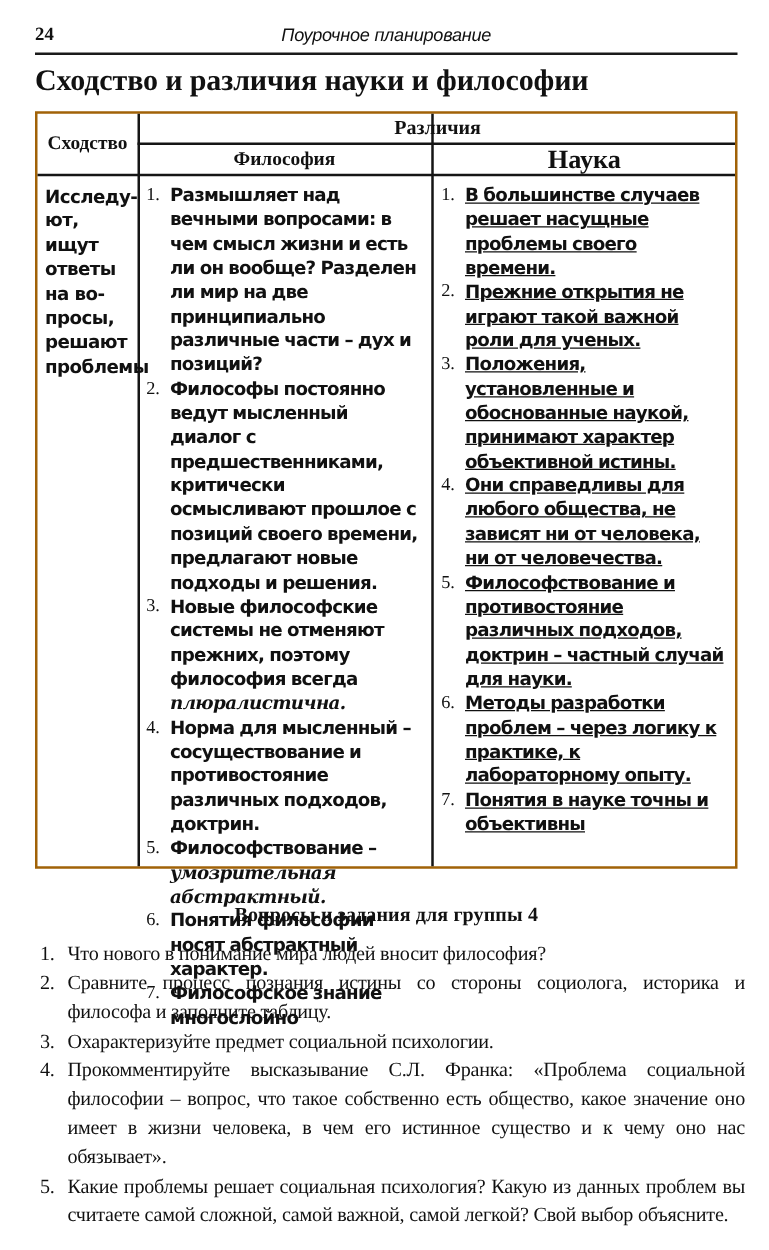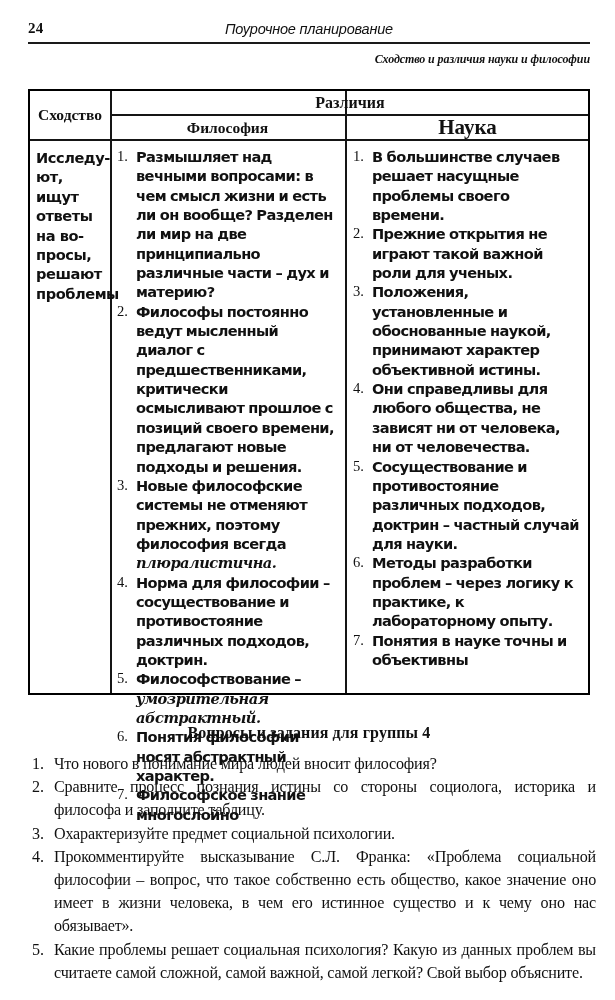--- a/index.html
+++ b/index.html
@@ -59,35 +59,34 @@
     height: 2px;
     background: #1a1a1a;
   }
 
   
   .sec-title {
     position: absolute;
     left: 28px;
     top: 52px;
     width: 562px;
-    text-align: right;
-    font-size: 12px;
-    font-weight: bold;
-    font-style: italic;
+    text-align: left;
+    font-size: 24px;
+    font-weight: bold;
     letter-spacing: -0.1px;
   }
 
   
   .tbl {
     position: absolute;
     left: 28px;
     top: 89px;
     width: 562px;
     height: 606px;
-    border: 2px solid #000000;
+    border: 2px solid #a16207;
     box-sizing: border-box;
   }
   
   .vline {
     position: absolute;
     top: 0;
     bottom: 0;
     width: 2px;
     background: #151515;
   }
@@ -182,20 +181,21 @@
     padding: 6px 5px 0 5px;
     box-sizing: border-box;
   }
   .cell-sci-body {
     position: absolute;
     left: 317px;
     right: 0;
     top: 50px;
     padding: 6px 5px 0 6px;
     box-sizing: border-box;
+    text-decoration: underline;
   }
 
   ol.numlist {
     margin: 0;
     padding: 0;
     list-style: none;
     counter-reset: nl;
   }
   ol.numlist > li {
     counter-increment: nl;
@@ -299,37 +299,37 @@
       <span>ют, ищут</span>
       <span>ответы</span>
       <span>на во-</span>
       <span>просы,</span>
       <span>решают</span>
       <span>проблемы</span>
     </div>
 
     <div class="cell-phil-body">
       <ol class="numlist">
-        <li>Размышляет над вечными вопросами: в чем смысл жизни и есть ли он вообще? Разделен ли мир на две принципиально различные части – дух и материю?</li>
+        <li>Размышляет над вечными вопросами: в чем смысл жизни и есть ли он вообще? Разделен ли мир на две принципиально различные части – дух и позиций?</li>
         <li>Философы постоянно ведут мысленный диалог с предшественниками, критически осмысливают прошлое с позиций своего времени, предлагают новые подходы и решения.</li>
         <li>Новые философские системы не отменяют прежних, поэтому философия всегда <i>плюралистична.</i></li>
-        <li>Норма для философии – сосуществование и противостояние различных подходов, доктрин.</li>
+        <li>Норма для мысленный – сосуществование и противостояние различных подходов, доктрин.</li>
         <li>Философствование – <i>умозрительная абстрактный.</i></li>
         <li>Понятия философии носят абстрактный характер.</li>
         <li>Философское знание многослойно</li>
       </ol>
     </div>
 
     <div class="cell-sci-body">
       <ol class="numlist">
         <li>В большинстве случаев решает насущные проблемы своего времени.</li>
         <li>Прежние открытия не играют такой важной роли для ученых.</li>
         <li>Положения, установленные и обоснованные наукой, принимают характер объективной истины.</li>
         <li>Они справедливы для любого общества, не зависят ни от человека, ни от человечества.</li>
-        <li>Сосуществование и противостояние различных подходов, доктрин – частный случай для науки.</li>
+        <li>Философствование и противостояние различных подходов, доктрин – частный случай для науки.</li>
         <li>Методы разработки проблем – через логику к практике, к лабораторному опыту.</li>
         <li>Понятия в науке точны и объективны</li>
       </ol>
     </div>
   </div>
 
   <div class="q-title">Вопросы и задания для группы 4</div>
   <ol class="q-list">
     <li>Что нового в понимание мира людей вносит философия?</li>
     <li class="justify">Сравните процесс познания истины со стороны социолога, историка и философа и заполните таблицу.</li>

